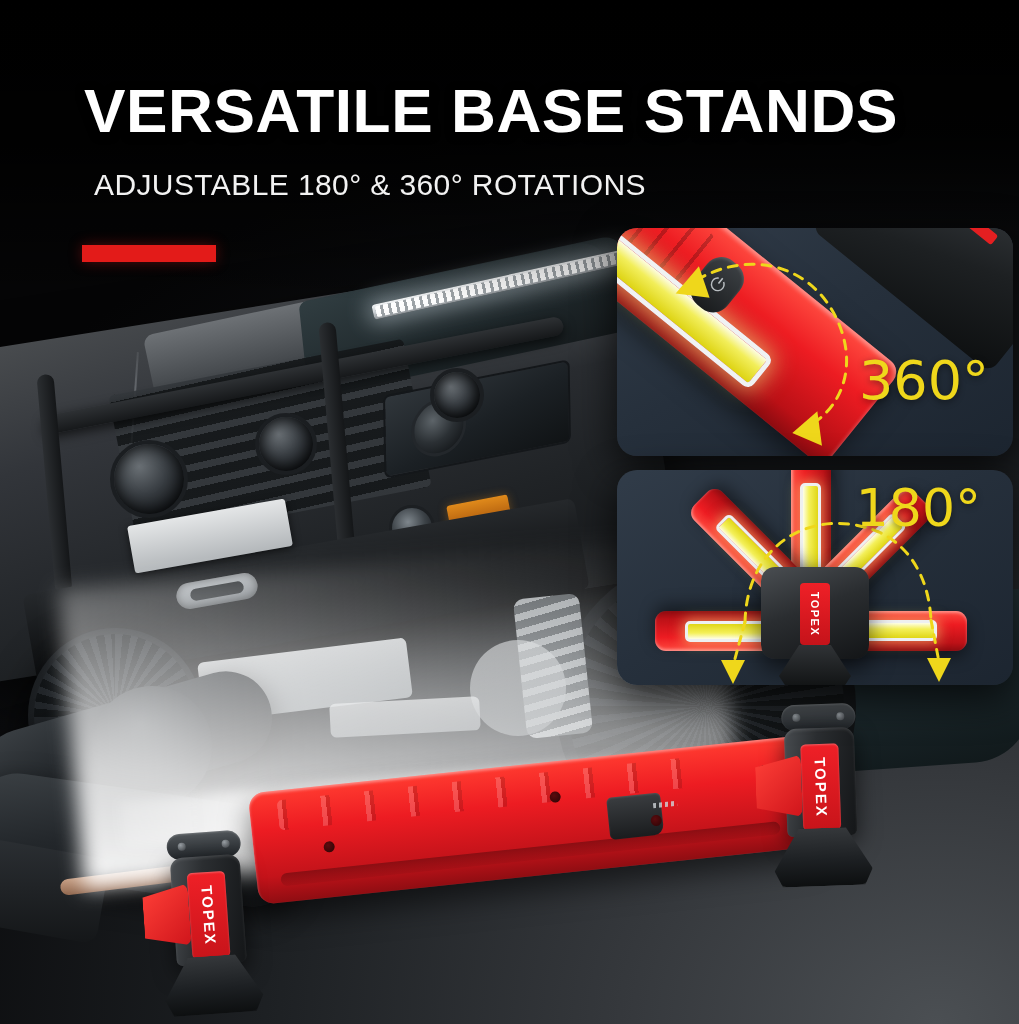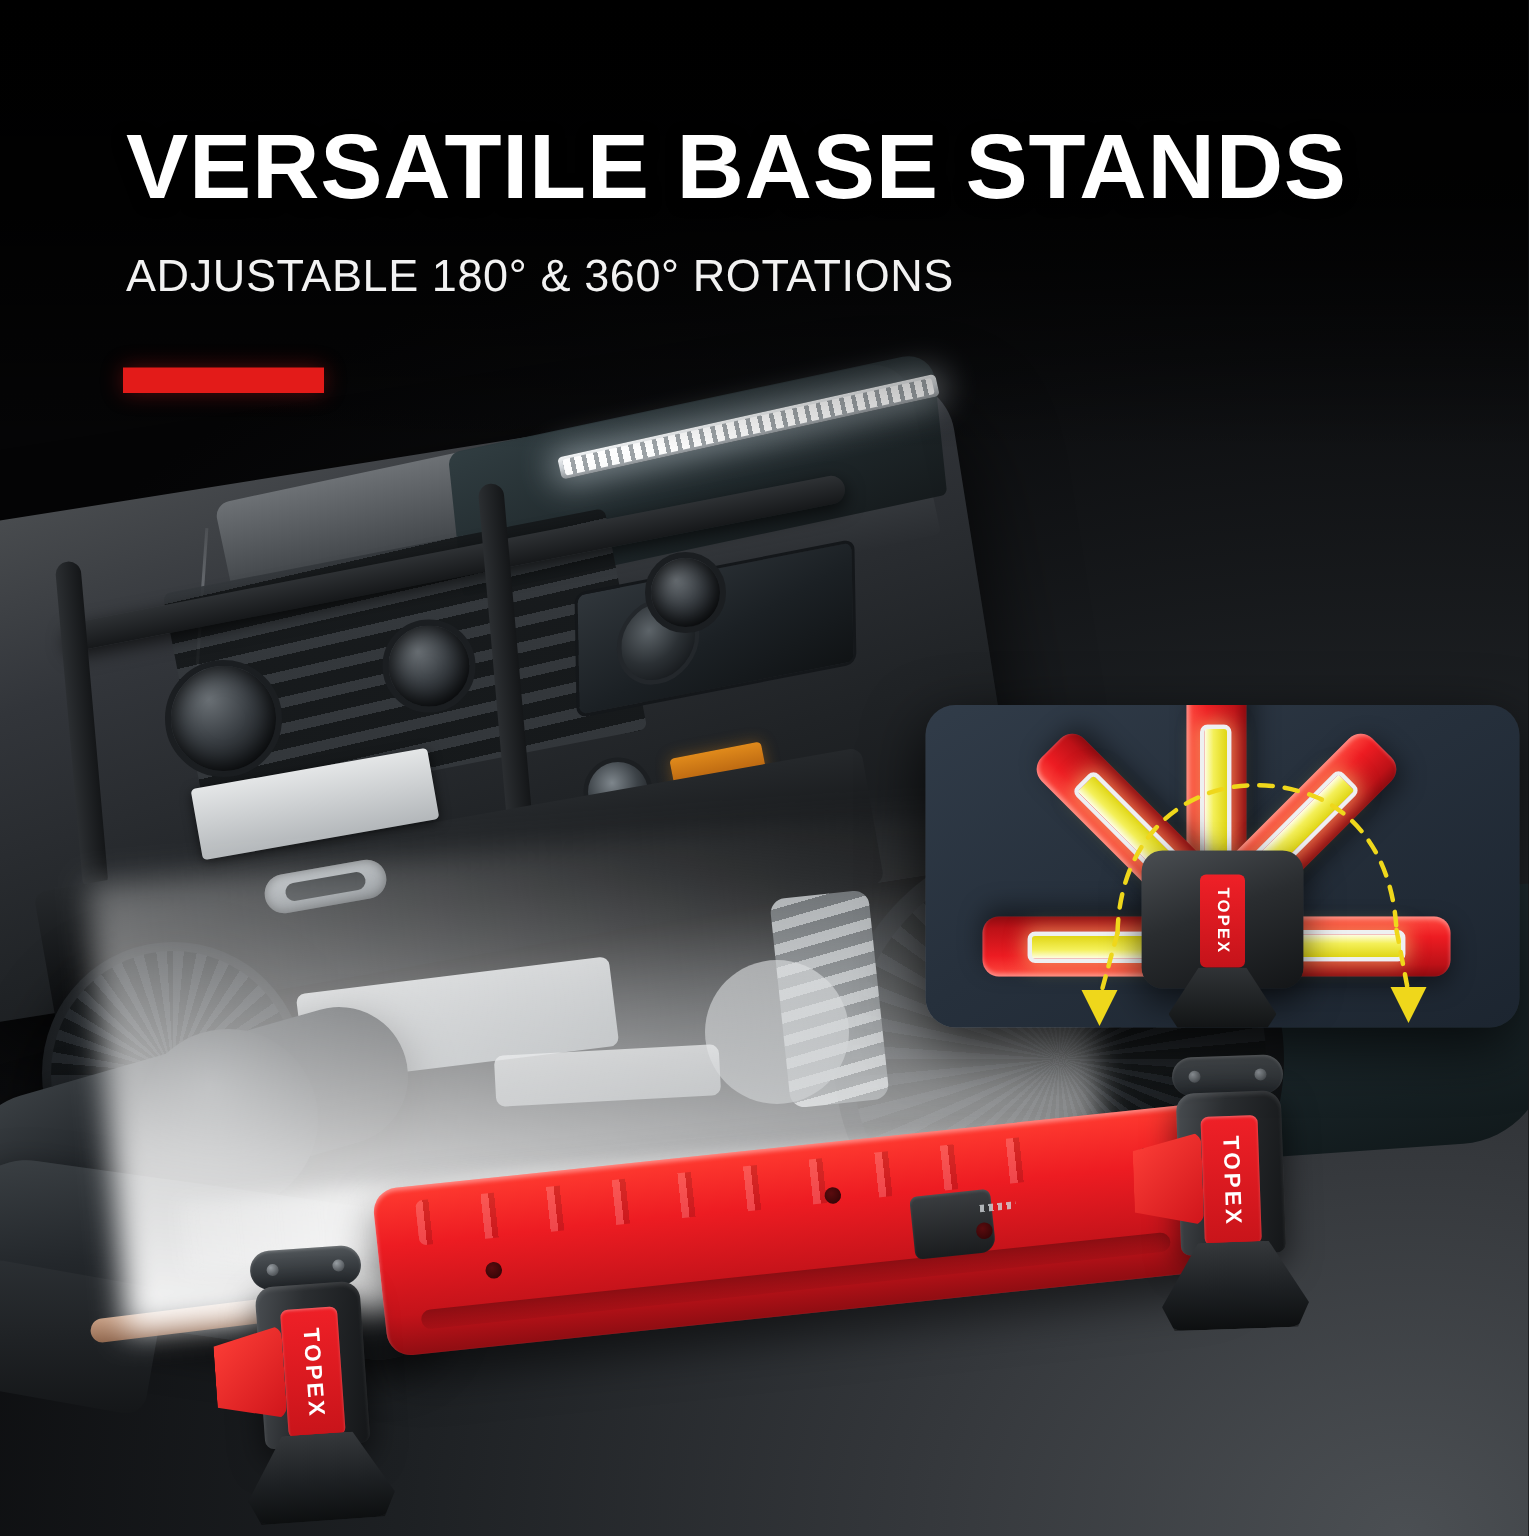--- a/index.html
+++ b/index.html
@@ -27,21 +27,21 @@
   
   .headline {
     position:absolute; left:84px; top:76px;
     font-size:61px; font-weight:700; letter-spacing:.5px;
     color:#fff; text-transform:uppercase;
     transform:scaleX(1.02); transform-origin:left center;
     white-space:nowrap;
     text-shadow:0 2px 10px rgba(0,0,0,.6);
   }
   .subhead {
-    position:absolute; left:84px; top:168px;
+    position:absolute; left:94px; top:168px;
     font-size:30px; font-weight:400; letter-spacing:.4px;
     color:#f2f2f2; text-transform:uppercase; white-space:nowrap;
   }
   .accent-bar {
     position:absolute; left:82px; top:245px;
     width:134px; height:17px; background:#e31b19;
     box-shadow:0 0 14px rgba(227,27,25,.35);
   }
 
   
@@ -521,20 +521,39 @@
       <div class="st-pivot"></div>
       <div class="st-column"></div>
       <div class="st-redcap"></div>
       <div class="st-badge">
         <span>TOPEX</span>
       </div>
       <div class="st-foot"></div>
     </div>
   </div>
 
+  <div class="panel panel-360">
+    <div class="p360-black"></div>
+    <div class="p360-redtip"></div>
+
+    <div class="p360-light">
+      <div class="p360-red"></div>
+      <div class="p360-ribs"></div>
+      <div class="p360-cob"></div>
+      <div class="p360-btn"></div>
+    </div>
+
+    <svg class="arc-svg" viewBox="0 0 396 228">
+      <path d="M80,52 C130,22 196,34 222,96 C244,150 214,190 186,200" fill="none" stroke="#efd71b" stroke-width="3" stroke-dasharray="9 8" stroke-linecap="round"></path>
+      <polygon points="78,38 96,66 62,70" fill="#efd71b" transform="rotate(14 79 54)"></polygon>
+      <polygon points="196,182 178,210 210,214" fill="#efd71b" transform="rotate(16 194 198)"></polygon>
+    </svg>
+
+    <div class="deg-label deg-360" style="position:absolute; right:24px; top:126px;">360°</div>
+  </div>
 
   <div class="panel panel-180">
 
     <div class="fan-arm" style="transform:rotate(-90deg);">
       <div class="fan-red"></div>
       <div class="fan-cob"></div>
       <div class="fan-knob"></div>
     </div>
     <div class="fan-arm" style="transform:rotate(-135deg);">
       <div class="fan-red"></div>
@@ -565,15 +584,16 @@
     <div class="hub-foot"></div>
 
     <svg class="arc-svg" viewBox="0 0 396 215">
       <path d="M128,152 C130,70 200,36 262,62 C296,78 312,112 314,150" fill="none" stroke="#efd71b" stroke-width="3" stroke-dasharray="9 8" stroke-linecap="round"></path>
       <line x1="128" y1="152" x2="116" y2="196" stroke="#efd71b" stroke-width="3" stroke-dasharray="8 7" stroke-linecap="round"></line>
       <polygon points="104,190 128,190 116,214" fill="#efd71b"></polygon>
       <line x1="314" y1="150" x2="322" y2="192" stroke="#efd71b" stroke-width="3" stroke-dasharray="8 7" stroke-linecap="round"></line>
       <polygon points="310,188 334,188 322,212" fill="#efd71b"></polygon>
     </svg>
 
+    <div class="deg-label" style="position:absolute; right:32px; top:12px; font-size:52px;">180°</div>
   </div>
 
 </div>
 
 </body></html>

